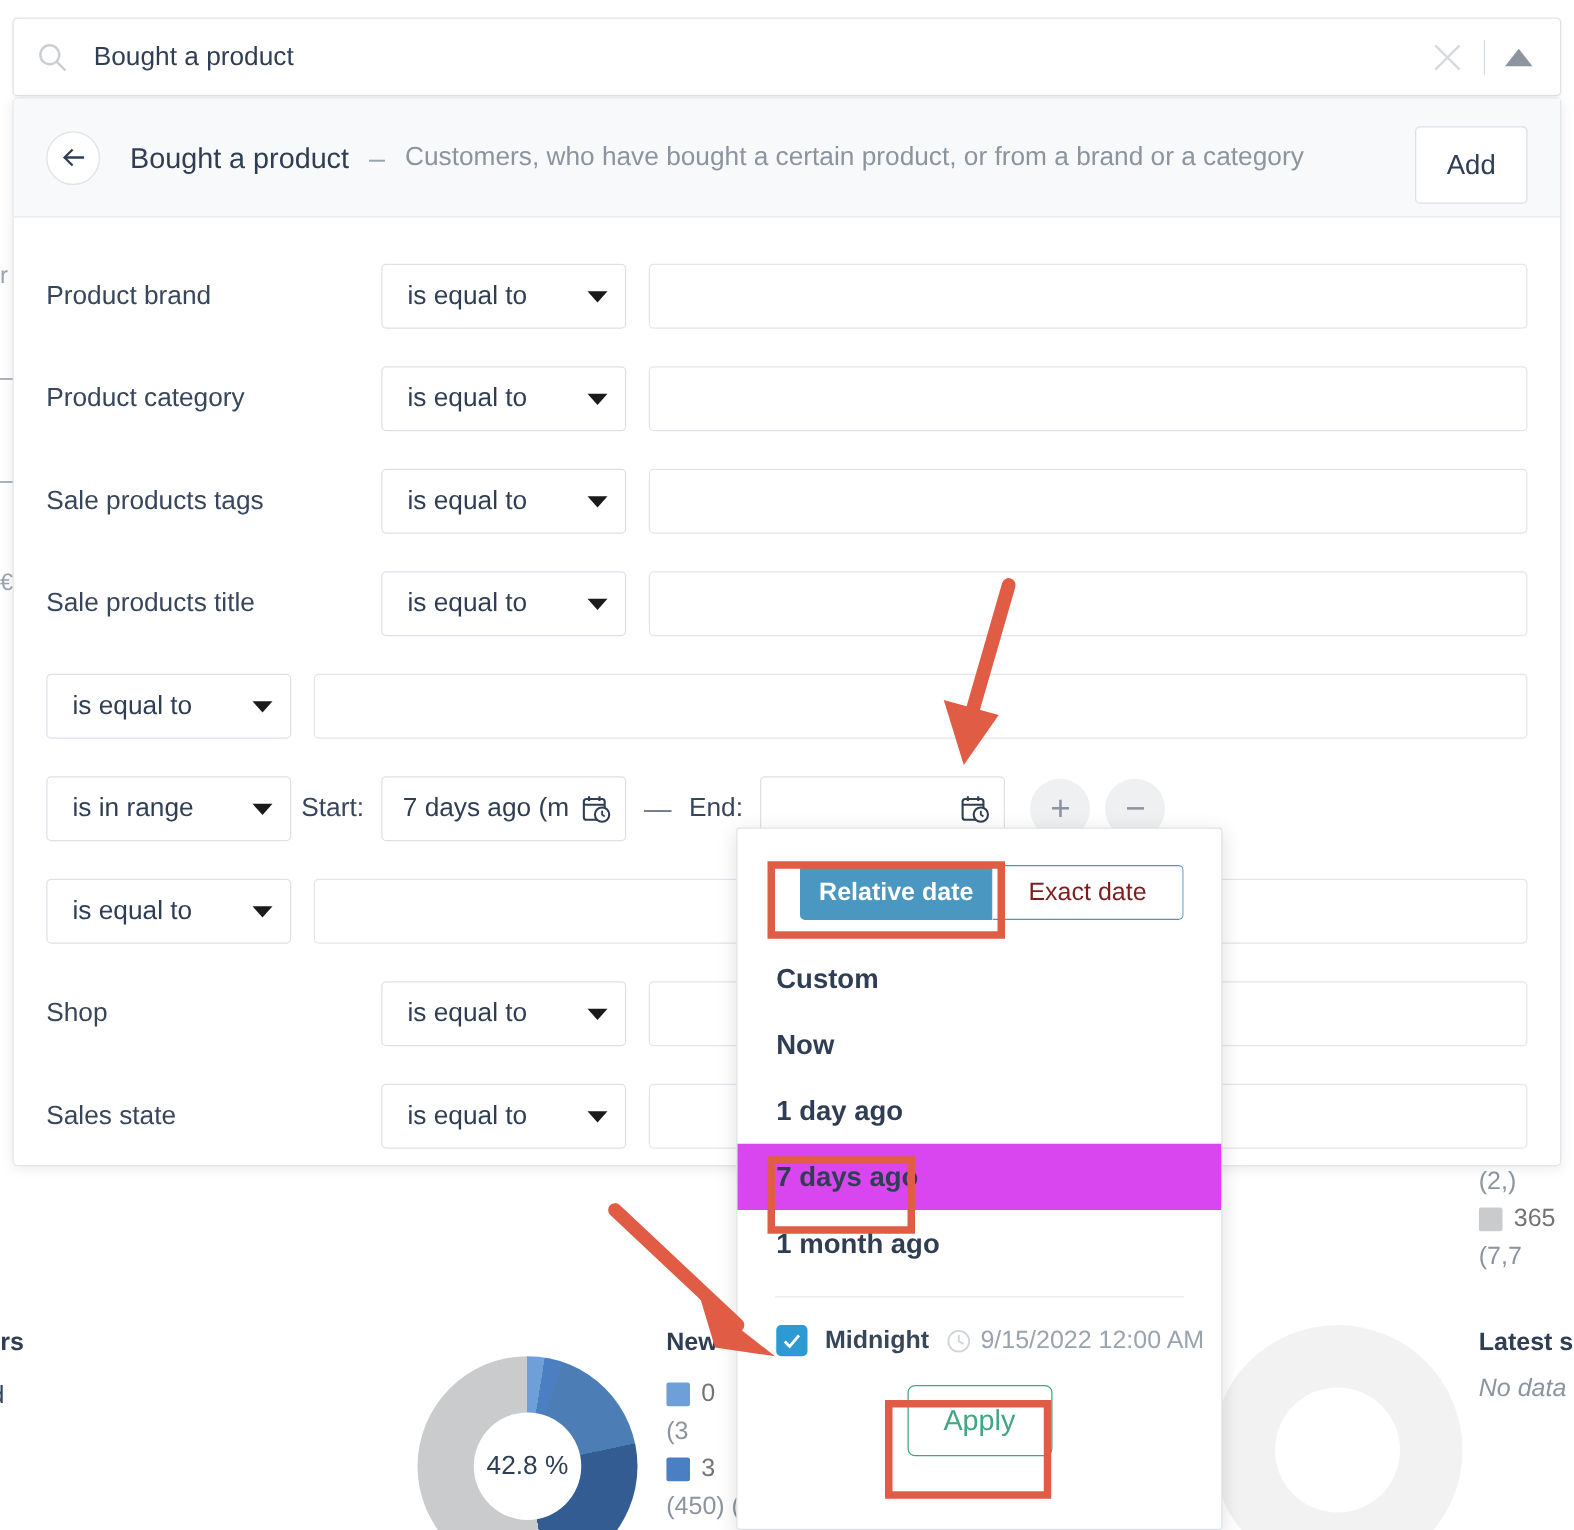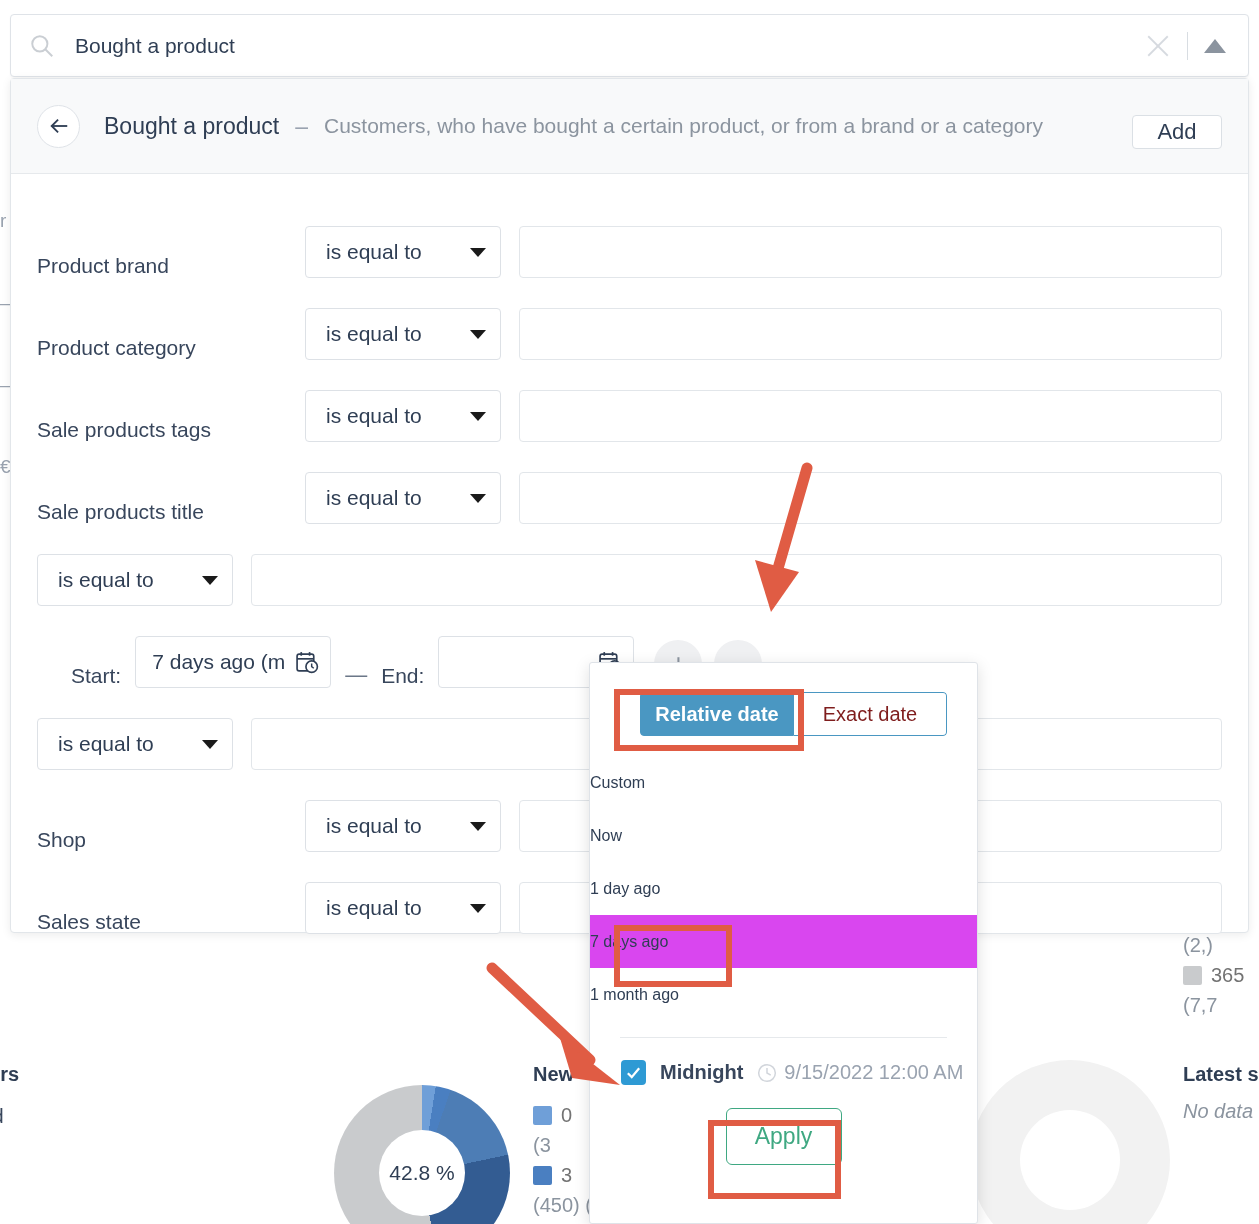--- a/index.html
+++ b/index.html
@@ -97,42 +97,42 @@
   }
   #back-button {
     width: 43px; height: 43px; border-radius: 50%; border: 1px solid #dfe3e8;
     background: #fff; display: flex; align-items: center; justify-content: center;
     flex: none; margin-right: 24px; cursor: pointer;
   }
   #header-title { font-size: 23px; color: #2f3e54; font-weight: 500; white-space: nowrap; }
   #header-dash { font-size: 23px; color: #9aa3b0; margin: 0 16px; }
   #header-desc { font-size: 21px; color: #8b949f; white-space: nowrap; }
   #add-button {
-    margin-left: auto; min-width: 90px; height: 34px; border: 1px solid #dbe0e5;
+    margin-left: auto; min-width: 90px; height: 62px; border: 1px solid #dbe0e5;
     background: #fff; border-radius: 4px; font-size: 22px; color: #2f3e54;
     font-family: inherit; cursor: pointer; padding: 0 22px; margin-top: 12px;
   }
 
   #modal-body { padding: 22px 26px 0 26px; }
-  .frow { display: flex; align-items: flex-end; height: 82px; }
+  .frow { display: flex; align-items: center; height: 82px; }
   .frow-label { width: 268px; font-size: 21px; color: #38465c; flex: none; }
   .frow.active .frow-label { font-weight: bold; color: #2f3e54; }
   .op-select {
     width: 196px; height: 52px; border: 1px solid #dde1e6; border-radius: 4px;
     background: #fff; display: flex; align-items: center; padding: 0 14px 0 20px;
     flex: none; cursor: pointer;
   }
   .op-text { font-size: 21px; color: #2f3e54; flex: 1; }
   .caret { width: 0; height: 0; border-left: 8px solid transparent;
            border-right: 8px solid transparent; border-top: 9px solid #1a1a1a; }
   .value-input {
     margin-left: 18px; flex: 1; height: 52px; border: 1px solid #e2e6ea;
     border-radius: 4px; background: #fff;
   }
-  .rangelabel { font-size: 21px; color: #38465c; margin-left: 34px; flex: none; }
+  .rangelabel { font-size: 21px; color: #38465c; margin-left: 8px; flex: none; }
   .date-field {
     height: 52px; border: 1px solid #dde1e6; border-radius: 4px; background: #fff;
     display: flex; align-items: center; padding: 0 10px 0 16px; flex: none;
   }
   .date-text { font-size: 21px; color: #2f3e54; white-space: nowrap;
                overflow: hidden; flex: 1; }
   .cal-icon { width: 25px; height: 25px; flex: none; }
   .dash-sep { font-size: 22px; color: #6b7788; margin: 0 14px; }
   .rbtn {
     width: 48px; height: 48px; border-radius: 50%; background: #eff0f2;
@@ -157,21 +157,21 @@
     border: 1px solid #4a97c2;
   }
   .mode-btn.on { background: #4a97c2; color: #fff; font-weight: bold;
                  border-top-left-radius: 4px; border-bottom-left-radius: 4px; }
   .mode-btn.off { background: #fff; color: #7f1d1d;
                   border-top-right-radius: 4px; border-bottom-right-radius: 4px;
                   border-left: none; }
   #option-list { margin-top: 20px; }
   .opt {
     height: 53px; display: flex; align-items: center;
-    font-size: 16px; color: #2f3e54; cursor: pointer;
+    padding-left: 31px; font-size: 22px; color: #2f3e54; cursor: pointer; font-weight: bold;
   }
   .opt.sel { background: #d946ef; }
   #pop-divider { height: 1px; background: #e6e9ec; margin: 16px 30px 0 30px; }
   #midnight-row { display: flex; align-items: center; padding: 22px 0 0 31px; }
   #midnight-check {
     width: 25px; height: 25px; border-radius: 4px; background: #2e9ad4;
     display: flex; align-items: center; justify-content: center; flex: none;
     cursor: pointer;
   }
   #midnight-label { font-size: 20px; color: #38465c; font-weight: bold; margin-left: 14px; }
@@ -321,20 +321,24 @@
 
       <div class="frow">
         <div class="op-select">
           <span class="op-text">is equal to</span>
           <span class="caret"></span>
         </div>
         <div class="value-input"></div>
       </div>
 
       <div class="frow active">
+        <div class="op-select">
+          <span class="op-text">is in range</span>
+          <span class="caret"></span>
+        </div>
         <span class="rangelabel">Start:</span>
         <div class="date-field" style="width:196px; margin-left:14px;">
           <span class="date-text">7 days ago (m</span>
           <svg class="cal-icon" viewBox="0 0 24 24">
             <rect x="2" y="4" width="16" height="16" rx="2" fill="none" stroke="#2f3e54" stroke-width="1.6"></rect>
             <line x1="2" y1="8.5" x2="18" y2="8.5" stroke="#2f3e54" stroke-width="1.6"></line>
             <line x1="6" y1="2" x2="6" y2="5.5" stroke="#2f3e54" stroke-width="1.6"></line>
             <line x1="14" y1="2" x2="14" y2="5.5" stroke="#2f3e54" stroke-width="1.6"></line>
             <circle cx="16" cy="16" r="5.5" fill="#fff" stroke="#2f3e54" stroke-width="1.6"></circle>
             <polyline points="16,13 16,16 18,17.5" fill="none" stroke="#2f3e54" stroke-width="1.4"></polyline>

